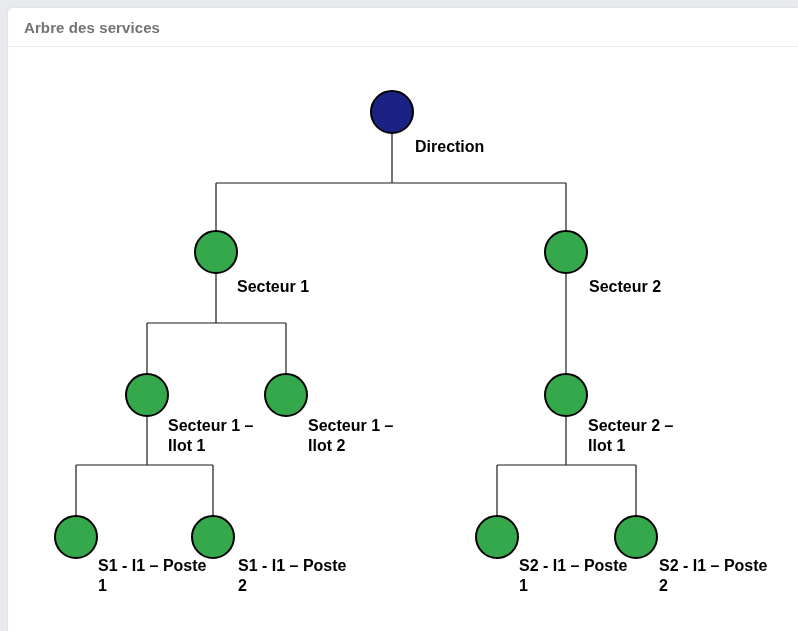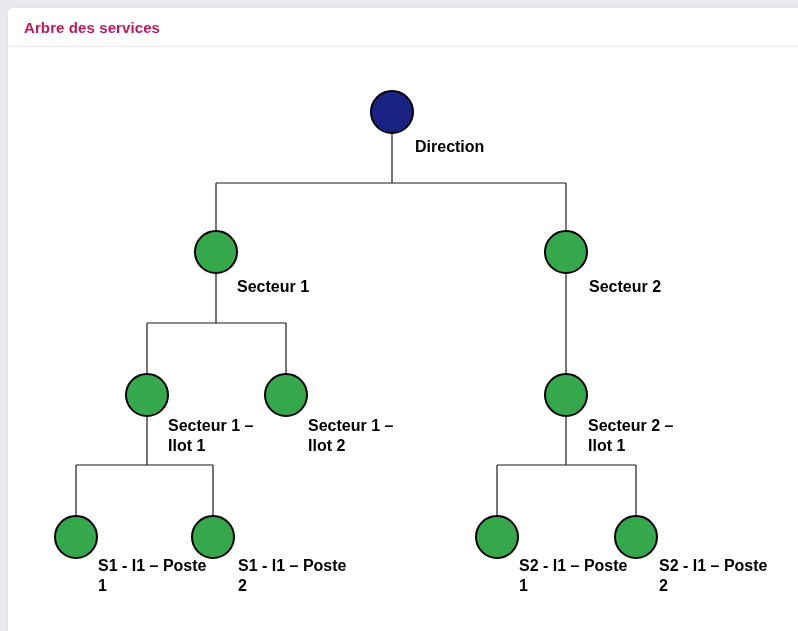--- a/index.html
+++ b/index.html
@@ -27,21 +27,21 @@
   .card-header {
     height: 38px;
     display: flex;
     align-items: center;
     padding-left: 16px;
     border-bottom: 1px solid #e9ebee;
   }
   .card-title {
     font-size: 15px;
     font-weight: bold;
-    color: #be185d;
+    color: #737373;
     letter-spacing: 0.1px;
   }
   .tree-svg {
     position: absolute;
     left: 0;
     top: 0;
     width: 798px;
     height: 631px;
     z-index: 2;
   }

